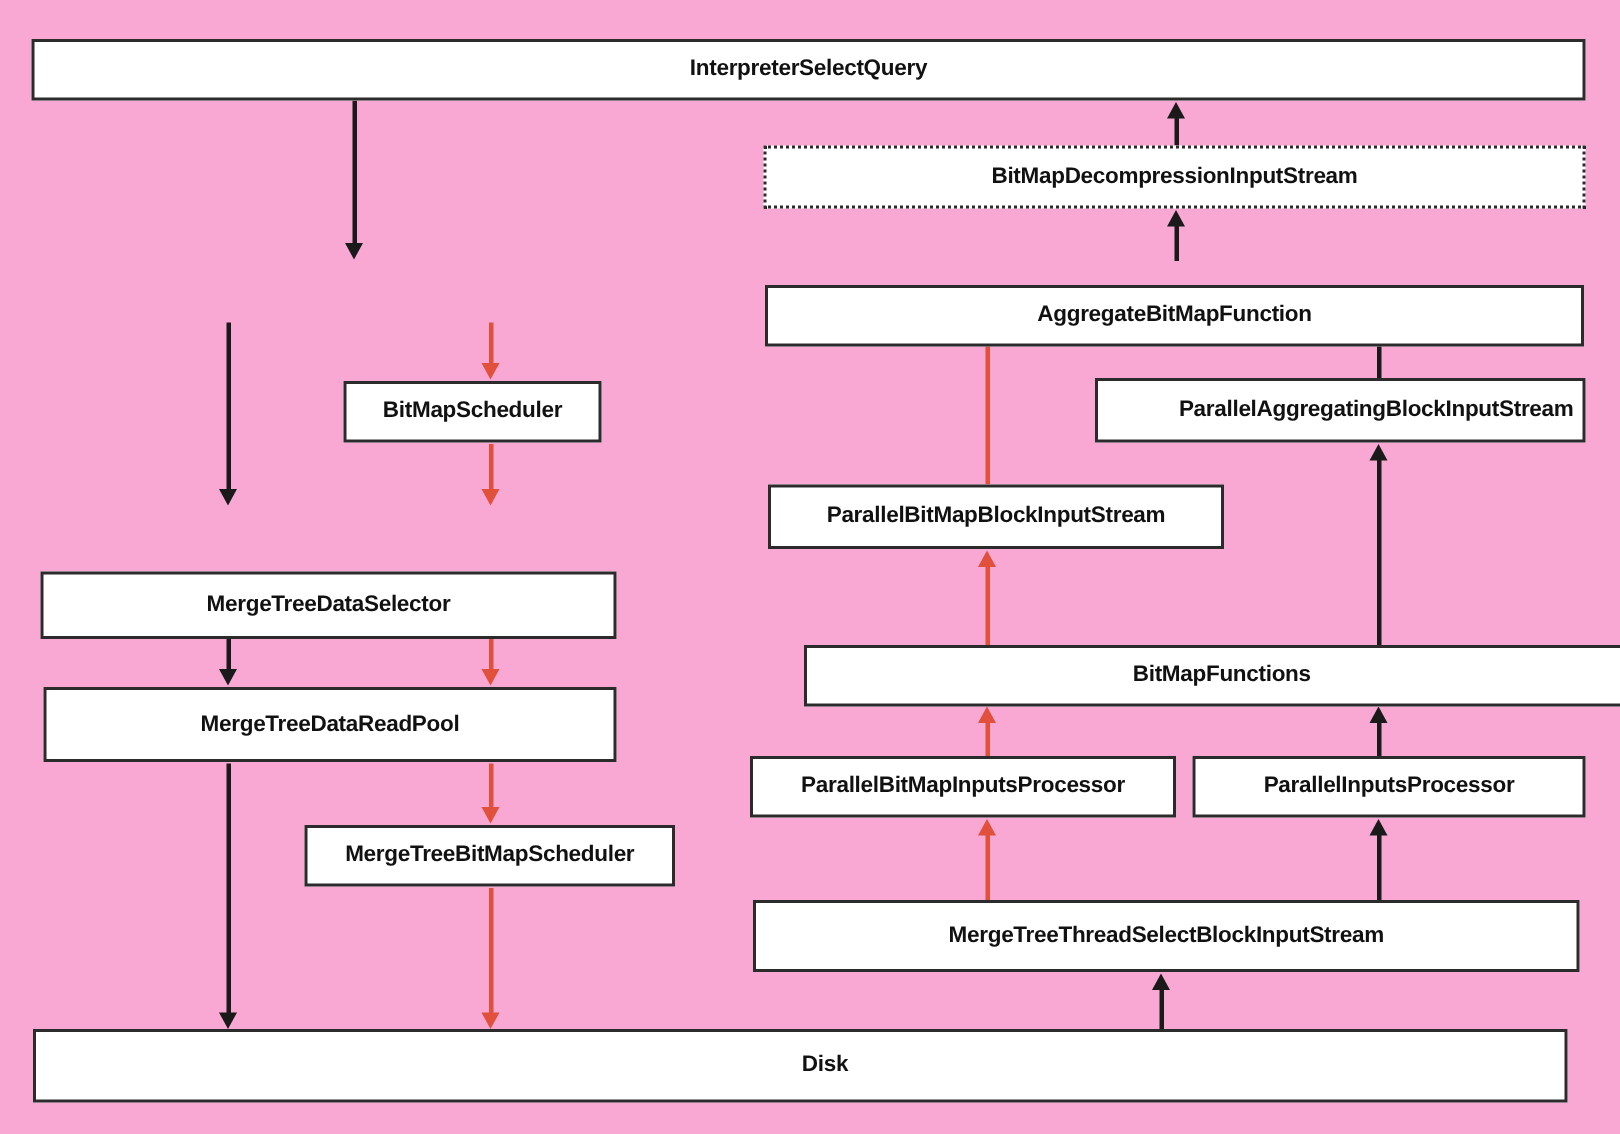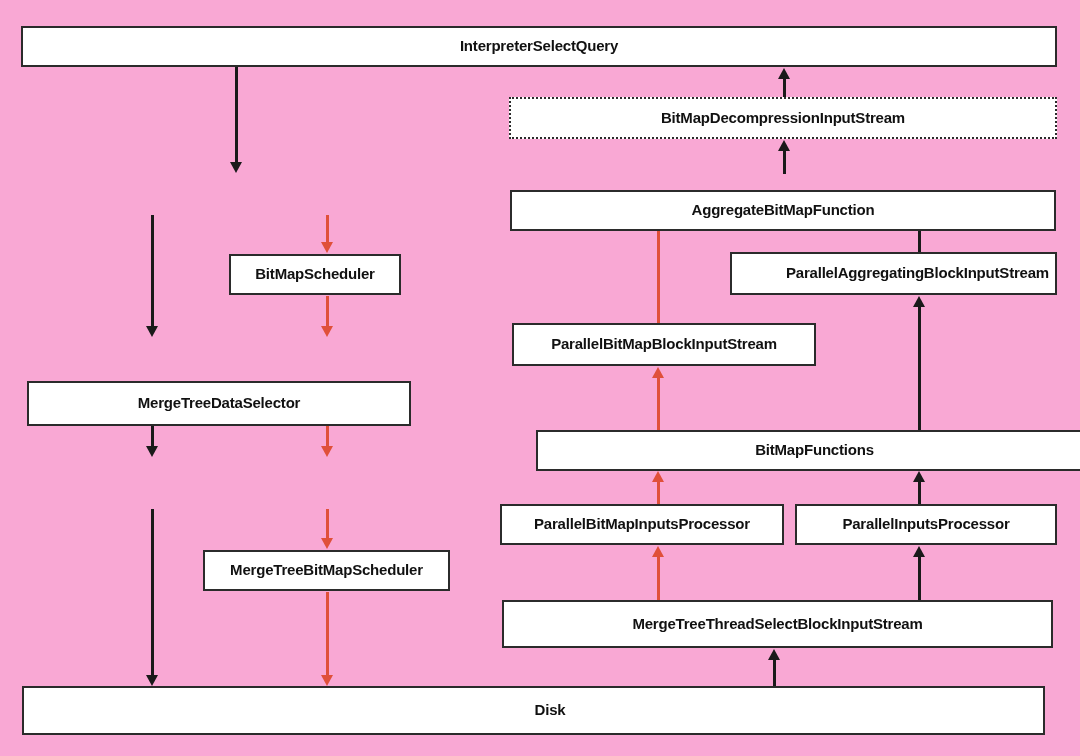--- a/index.html
+++ b/index.html
@@ -173,20 +173,23 @@
     </div>
     <div class="node" style="left: 730px; top: 252px; width: 327px; height: 43px; font-size: 15px; justify-content: flex-end;">
       <span class="lbl">ParallelAggregatingBlockInputStream</span>
     </div>
     <div class="node" style="left: 27px; top: 338px; width: 384px; height: 45px; font-size: 15px; margin-top: 43px;">
       <span class="lbl">MergeTreeDataSelector</span>
     </div>
     <div class="node" style="left: 512px; top: 323px; width: 304px; height: 43px; font-size: 15px;">
       <span class="lbl">ParallelBitMapBlockInputStream</span>
     </div>
+    <div class="node" style="left: 29px; top: 458px; width: 382px; height: 50px; font-size: 15px;">
+      <span class="lbl">MergeTreeDataReadPool</span>
+    </div>
     <div class="node" style="left: 500px; top: 430px; width: 557px; height: 41px; font-size: 15px; margin-left: 36px;">
       <span class="lbl">BitMapFunctions</span>
     </div>
     <div class="node" style="left: 500px; top: 504px; width: 284px; height: 41px; font-size: 15px;">
       <span class="lbl">ParallelBitMapInputsProcessor</span>
     </div>
     <div class="node" style="left: 203px; top: 550px; width: 247px; height: 41px; font-size: 15px;">
       <span class="lbl">MergeTreeBitMapScheduler</span>
     </div>
     <div class="node" style="left: 795px; top: 504px; width: 262px; height: 41px; font-size: 15px;">

